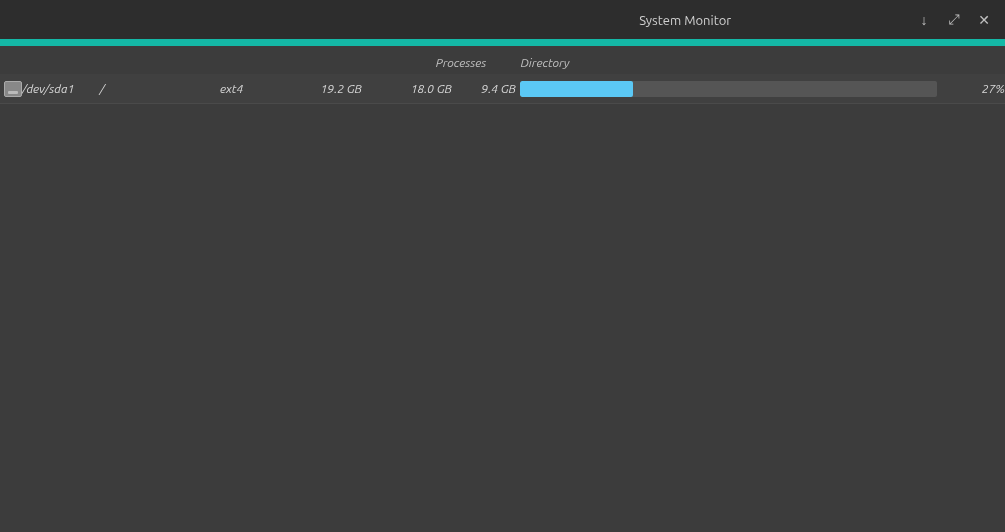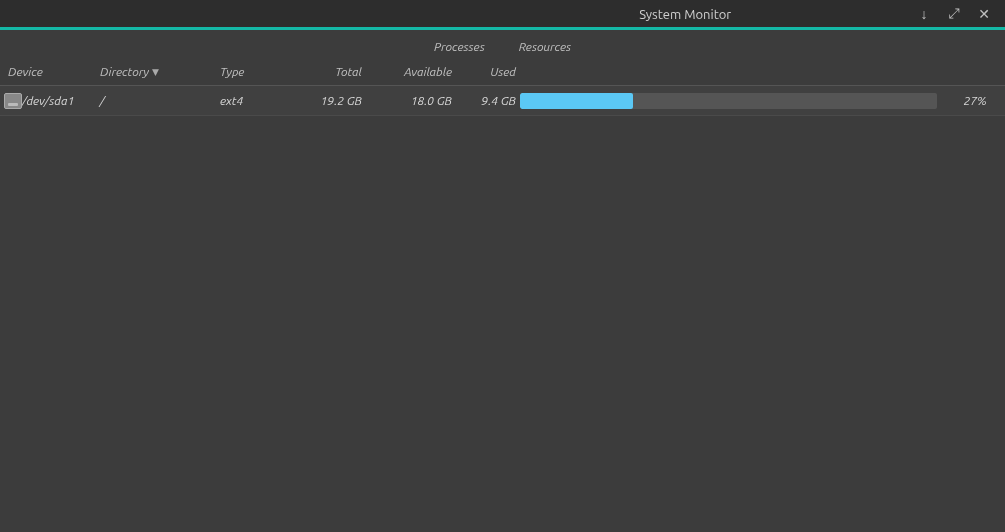--- a/index.html
+++ b/index.html
@@ -10,26 +10,26 @@
       background: #3c3c3c;
       font-family: 'Ubuntu', 'DejaVu Sans', sans-serif;
       font-size: 13px;
       color: #e0e0e0;
       overflow: hidden;
     }
 
     
     .title-bar {
       background: #2d2d2d;
-      height: 30px;
+      height: 46px;
       display: flex;
       align-items: center;
       justify-content: center;
       padding: 0 8px;
-      border-bottom: 3px solid #14b8a6;
+      border-bottom: 7px solid #14b8a6;
     }
 
     .title-bar-title {
       flex: 1;
       text-align: center;
       font-size: 13px;
       color: #d0d0d0;
     }
 
     .title-bar-controls {
@@ -144,21 +144,21 @@
       width: 100px;
       padding-left: 4px;
     }
 
     .cell-dir     { width: 120px; }
     .cell-type    { width: 70px; }
     .cell-total   { width: 80px; justify-content: flex-end; padding-right: 8px; }
     .cell-avail   { width: 90px; justify-content: flex-end; padding-right: 8px; }
     .cell-used-val { width: 60px; justify-content: flex-end; padding-right: 4px; }
     .cell-bar     { flex: 1; padding-right: 8px; }
-    .cell-pct     { width: 60px; justify-content: center; }
+    .cell-pct     { width: 60px; justify-content: flex-end; }
 
     
     .drive-icon {
       width: 18px;
       height: 16px;
       background: #888;
       border: 1px solid #aaa;
       border-radius: 2px;
       position: relative;
       flex-shrink: 0;
@@ -212,46 +212,23 @@
     <button class="title-bar-btn">↓</button>
     <button class="title-bar-btn">⤢</button>
     <button class="title-bar-btn">✕</button>
   </div>
 </div>
 
 <div class="main-content">
 
   <div class="tab-bar">
     <div class="tab">Processes</div>
-    <div class="tab">Resources</div>
+    <div class="tab">Directory</div>
   </div>
 
-  <div class="col-headers">
-    <div class="col-header col-device">
-      <span>Device</span>
-    </div>
-    <div class="col-header col-dir">
-      <span>Directory</span>
-      <span class="sort-arrow">▼</span>
-    </div>
-    <div class="col-header col-type">
-      <span>Type</span>
-    </div>
-    <div class="col-header col-total">
-      <span>Total</span>
-    </div>
-    <div class="col-header col-avail">
-      <span>Available</span>
-    </div>
-    <div class="col-header col-used-val">
-      <span>Used</span>
-    </div>
-    <div class="col-header col-bar"></div>
-    <div class="col-header col-pct"></div>
-  </div>
 
   <div class="table-area">
 
     <div class="data-row">
       <div class="data-cell cell-device">
         <div class="drive-icon"></div>
         <span>/dev/sda1</span>
       </div>
       <div class="data-cell cell-dir">
         <span>/</span>

